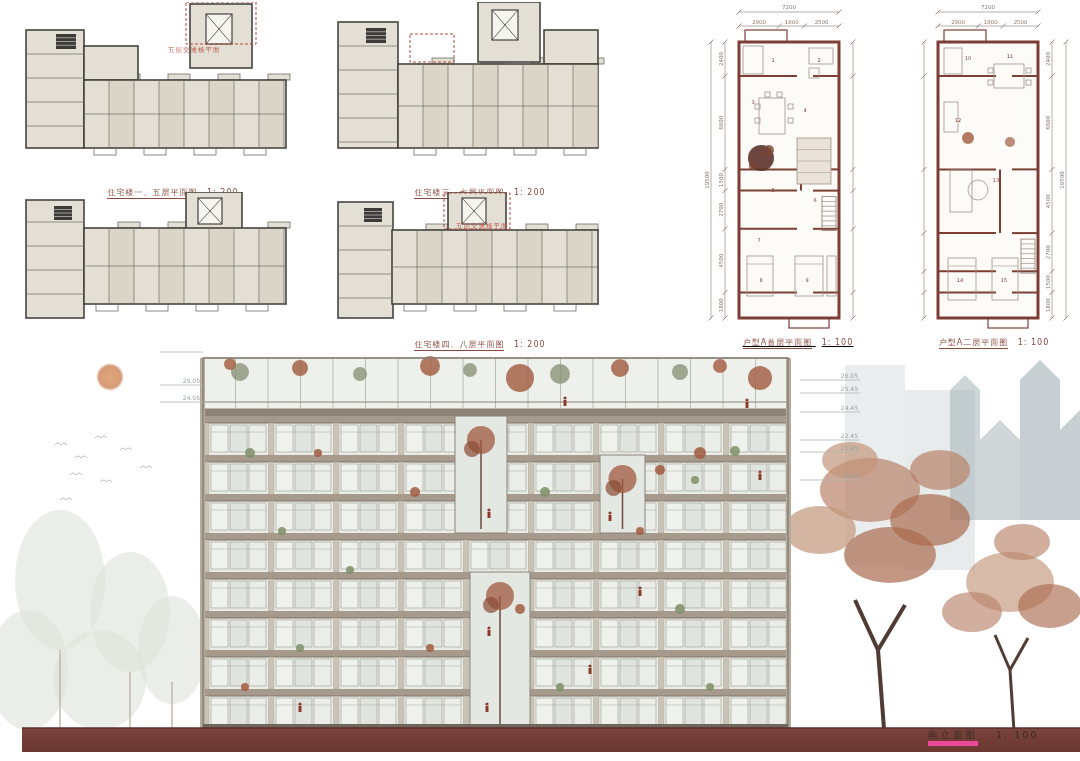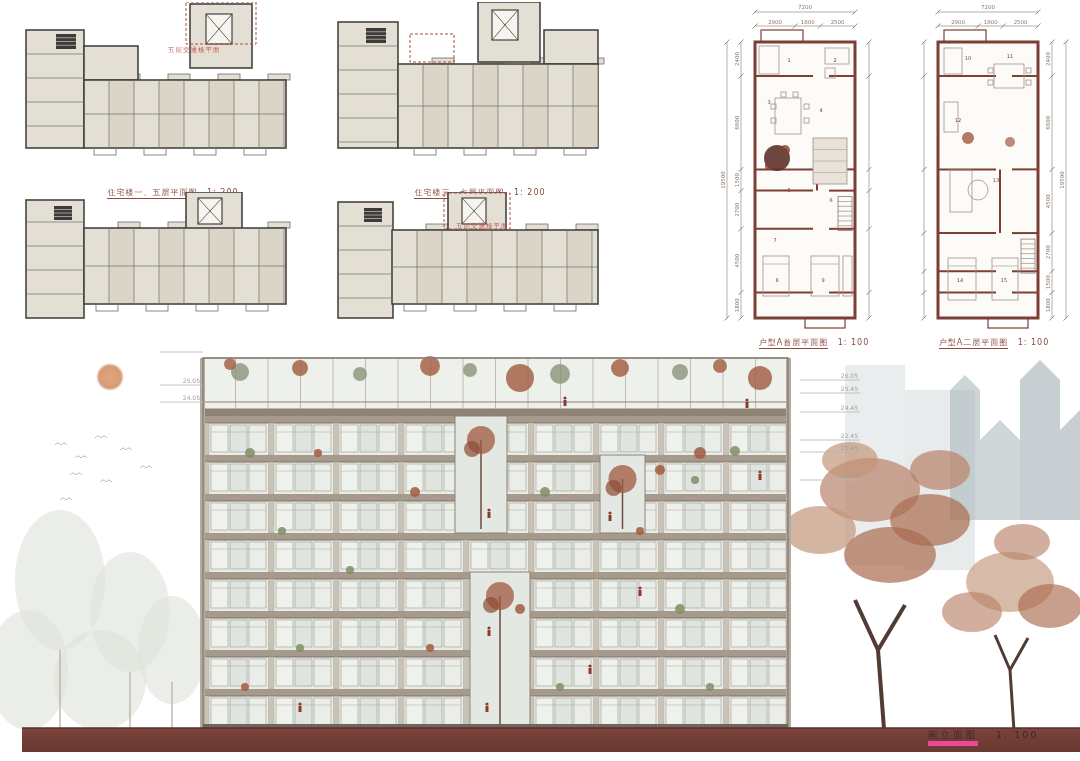--- a/index.html
+++ b/index.html
@@ -188,23 +188,27 @@
         <line x1="34" y1="19.5" x2="52" y2="19.5" stroke="#ffffff" stroke-width="0.5"></line>
         <line x1="34" y1="23" x2="52" y2="23" stroke="#ffffff" stroke-width="0.5"></line>
         <line x1="34" y1="26.5" x2="52" y2="26.5" stroke="#ffffff" stroke-width="0.5"></line>
         <rect x="74" y="112" width="22" height="7" fill="none" stroke="#6f6d66" stroke-width="0.8"></rect>
         <rect x="124" y="112" width="22" height="7" fill="none" stroke="#6f6d66" stroke-width="0.8"></rect>
         <rect x="174" y="112" width="22" height="7" fill="none" stroke="#6f6d66" stroke-width="0.8"></rect>
         <rect x="224" y="112" width="22" height="7" fill="none" stroke="#6f6d66" stroke-width="0.8"></rect>
         <rect x="114" y="1" width="66" height="36" fill="none" stroke="#b14a3c" stroke-width="1" stroke-dasharray="3,2"></rect>
       </svg>
     <div class="plan-note" style="left:126px;top:30px;">五层交通核平面</div>
+    <figcaption class="fp-caption">
+      <span class="cap">住宅楼四、八层平面图</span>
+      <span class="scl">1: 200</span>
+    </figcaption>
   </figure>
 
-  <figure style="left:689px;top:0px;width:220px;">
+  <figure style="left:673px;top:0px;width:220px;text-decoration:underline;">
     <svg id="svg-unitA1" width="220" height="330">
         <line x1="66" y1="12" x2="166" y2="12" stroke="#9b8c80" stroke-width="0.7"></line>
         <line x1="63.5" y1="14.5" x2="68.5" y2="9.5" stroke="#7d6e64" stroke-width="0.8"></line>
         <line x1="163.5" y1="14.5" x2="168.5" y2="9.5" stroke="#7d6e64" stroke-width="0.8"></line>
         <text x="116" y="9" font-size="5.5" fill="#8a7a6e" text-anchor="middle" font-family="DejaVu Sans, sans-serif">7200</text>
         <line x1="66" y1="26" x2="166" y2="26" stroke="#9b8c80" stroke-width="0.7"></line>
         <line x1="63.5" y1="28.5" x2="68.5" y2="23.5" stroke="#7d6e64" stroke-width="0.8"></line>
         <line x1="103.77777777777777" y1="28.5" x2="108.77777777777777" y2="23.5" stroke="#7d6e64" stroke-width="0.8"></line>
         <text x="86.13888888888889" y="24" font-size="5.5" fill="#8a7a6e" text-anchor="middle" font-family="DejaVu Sans, sans-serif">2900</text>
         <line x1="128.77777777777777" y1="28.5" x2="133.77777777777777" y2="23.5" stroke="#7d6e64" stroke-width="0.8"></line>

